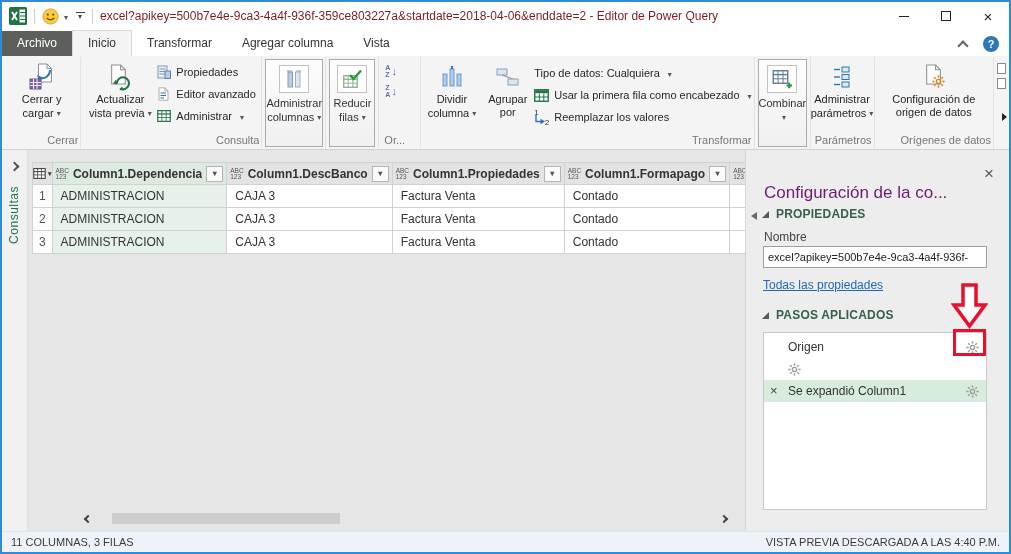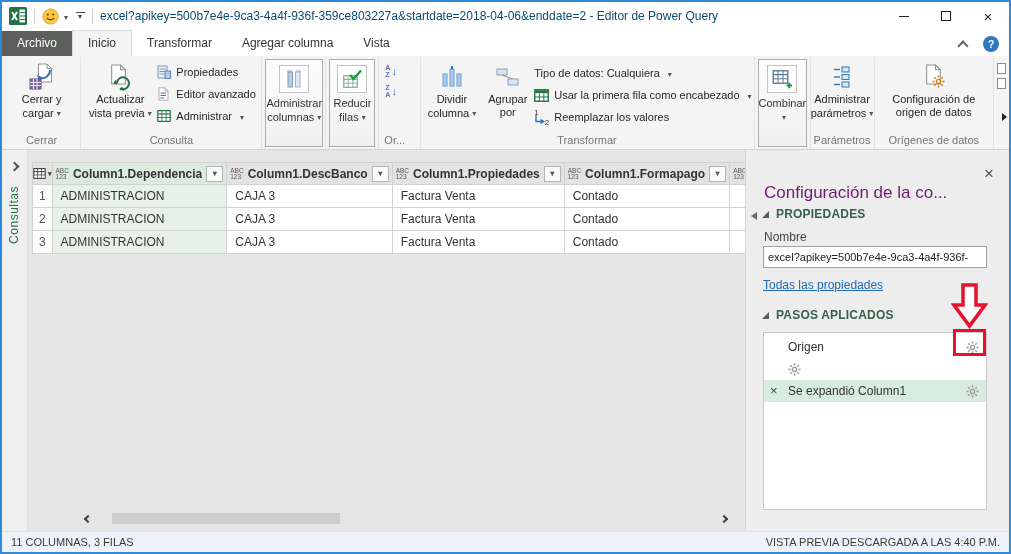--- a/index.html
+++ b/index.html
@@ -4,21 +4,21 @@
 <style>
   * { box-sizing:border-box; margin:0; padding:0; }
   html,body { background:#9a9a9a; }
   body { font-family:"Liberation Sans", sans-serif; }
   .window { position:relative; width:1011px; height:554px; background:#fff;
             border:2px solid #2f8ad8; overflow:hidden; color:#333; font-size:12px; }
 
   
   .titlebar { display:flex; align-items:center; height:28px; padding-left:7px; gap:7px; background:#fff; }
   .qat-sep { width:1px; height:15px; background:#cfcfcf; }
-  .title-text { font-size:12px; color:#0c4a6e; white-space:nowrap; overflow:hidden; }
+  .title-text { font-size:12px; color:#7f1d1d; white-space:nowrap; overflow:hidden; }
   .win-controls { margin-left:auto; display:flex; height:100%; }
   .win-btn { width:42px; display:flex; align-items:center; justify-content:center; color:#222; }
   .min-glyph { width:10px; border-top:1.4px solid #222; display:block; }
   .max-glyph { width:10px; height:10px; border:1.4px solid #222; display:block; }
   .x-glyph { font-size:15px; line-height:15px; }
   .caret::after { content:"▾"; font-size:8px; color:#555; margin-left:3px; }
   .custom-ic { display:flex; flex-direction:column; align-items:center; width:10px; }
   .custom-ic .bar { width:9px; border-top:1.5px solid #444; margin-bottom:0; }
   .custom-ic .cv { font-size:8px; line-height:7px; color:#444; }
 
@@ -31,21 +31,21 @@
   .chev-up { width:8px; height:8px; border-top:2px solid #666; border-right:2px solid #666;
              transform:rotate(-45deg); display:block; margin-top:4px; }
   .help-circle { width:16px; height:16px; border-radius:50%; background:#2e77bc; color:#fff;
                  display:flex; align-items:center; justify-content:center; font-size:11px; font-weight:bold; }
 
   
   .ribbon { display:flex; height:94px; background:#f4f4f4; border-bottom:1px solid #d2d2d2;
             padding:1px 0 0 1px; font-size:11px; }
   .grp { position:relative; display:flex; flex-direction:column; border-right:1px solid #e3e3e3; padding:1px 2px; }
   .grp-body { flex:1; display:flex; align-items:stretch; }
-  .grp-label { text-align:center; font-size:11px; color:#767676; height:15px; line-height:14px;
+  .grp-label { text-align:right; font-size:11px; color:#767676; height:15px; line-height:14px;
                white-space:nowrap; overflow:hidden; }
   .bigbtn { display:flex; flex-direction:column; align-items:center; padding-top:3px;
             line-height:13px; color:#262626; text-align:center; white-space:nowrap; }
   .bigbtn .ic { height:32px; display:flex; align-items:center; justify-content:center; }
   .lline { display:inline-flex; align-items:center; }
   .boxbtn { flex:1; border:1px solid #ababab; background:linear-gradient(#fdfdfd,#f0f0f0);
             display:flex; flex-direction:column; align-items:center; padding-top:5px;
             line-height:13px; margin:1px; text-align:center; white-space:nowrap; }
   .iconbox { width:30px; height:28px; border:1px solid #c3c3c3; background:#fff;
              display:flex; align-items:center; justify-content:center; margin-bottom:4px; }

